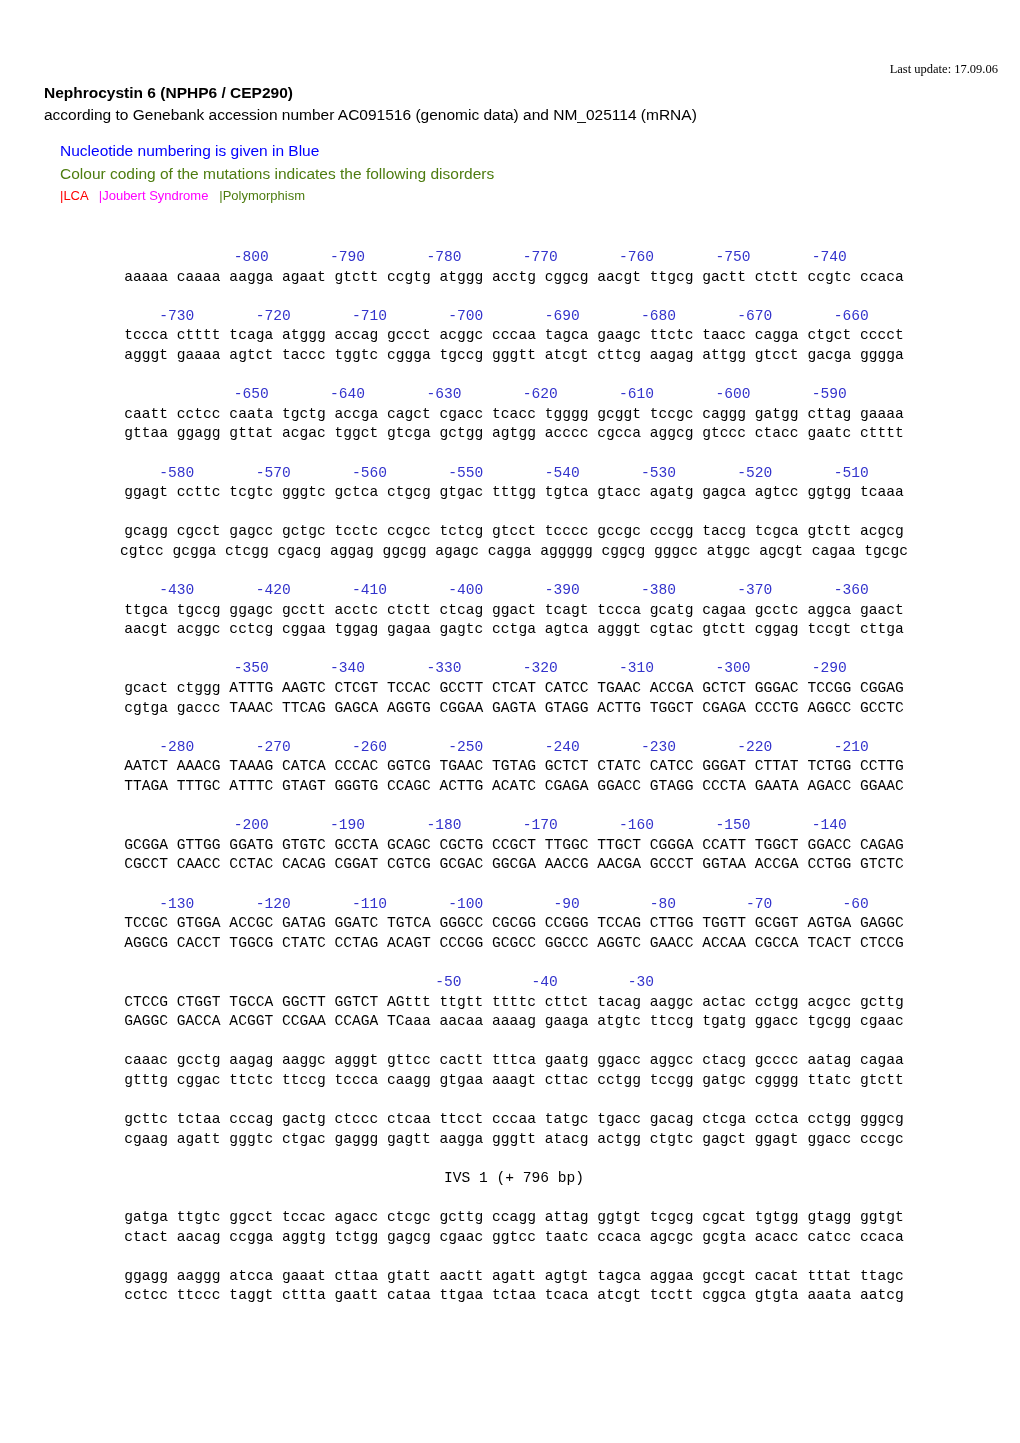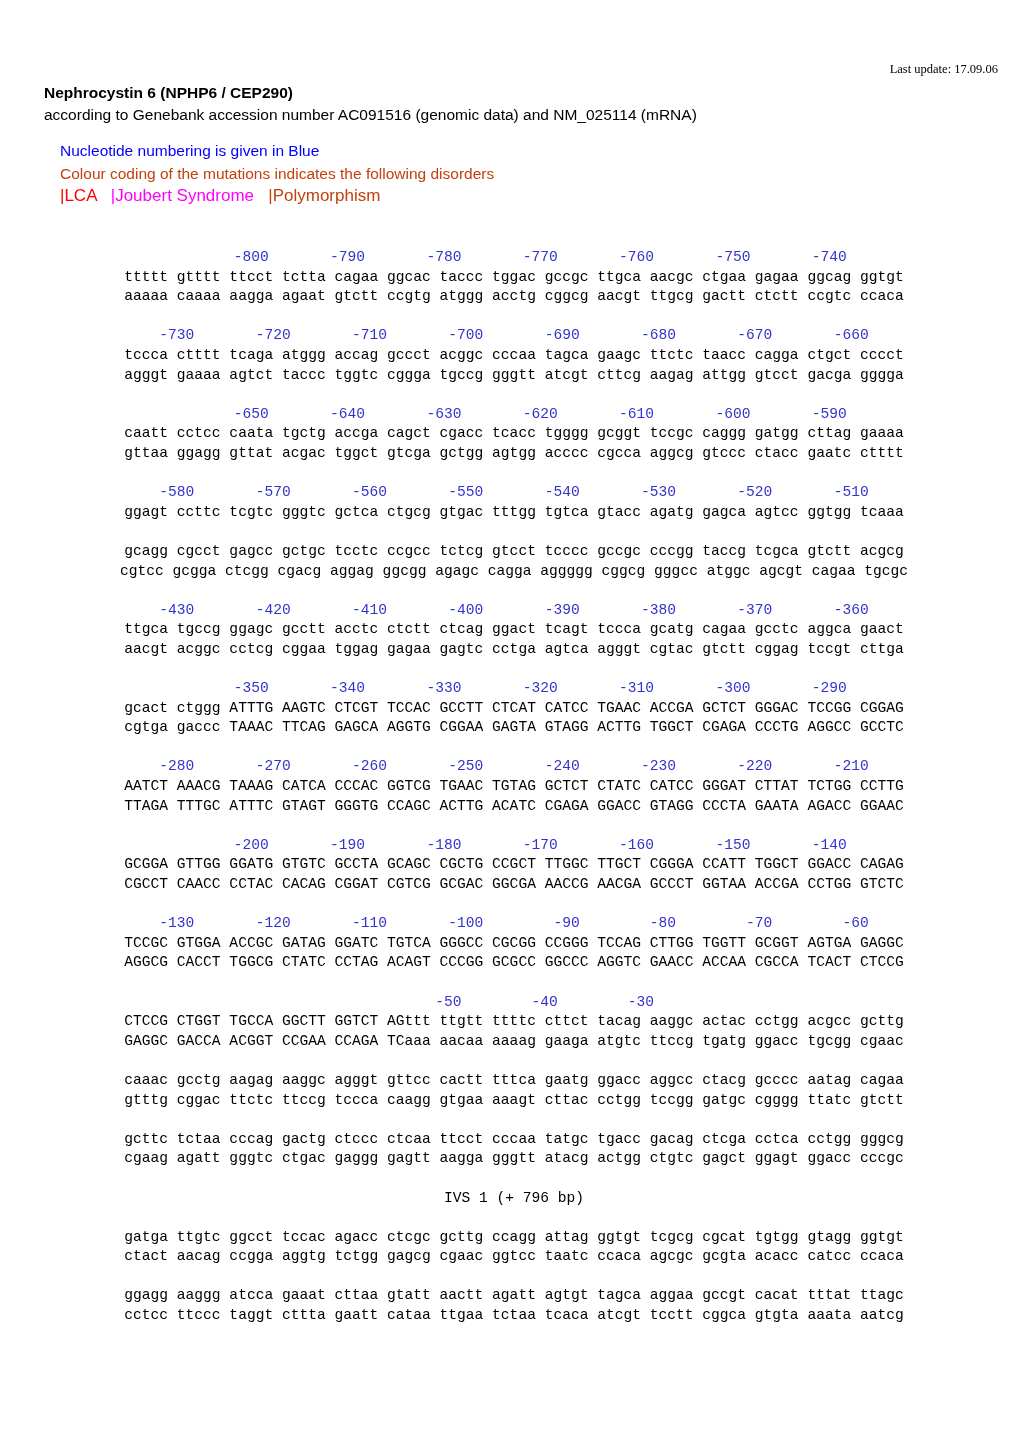--- a/index.html
+++ b/index.html
@@ -56,26 +56,26 @@
     width: 930px;
     margin-left: 16px;
   }
   .legend-line {
     font-size: 15.5px;
     line-height: 22.5px;
     white-space: pre;
   }
   .c-blue { color: #0000ff; }
   .c-green { color: #00cc00; }
-  .c-black { color: #c2410c; }
+  .c-black { color: #4d7c0f; }
   .c-red { color: #ff0000; }
   .c-magenta { color: #ff00ff; }
 
   .legend-key {
-    font-size: 17px;
+    font-size: 13px;
     line-height: 22.5px;
     white-space: pre;
   }
 
   .seq-area {
     position: absolute;
     left: 34px;
     top: 248px;
     width: 960px;
     text-align: center;
@@ -120,21 +120,20 @@
   <div class="legend-block">
     <div class="legend-line c-blue">Nucleotide numbering is given in Blue</div>
     <div class="legend-line c-black">Colour coding of the mutations indicates the following disorders</div>
     <div class="legend-key"><span class="c-red">|LCA</span><span>   </span><span class="c-magenta">|Joubert Syndrome</span><span>   </span><span class="c-black">|Polymorphism</span></div>
   </div>
 
   <div class="seq-area">
 
     <div class="block">
       <div class="seq-line num">      -800       -790       -780       -770       -760       -750       -740</div>
-      <div class="seq-line">ttttt gtttt ttcct tctta cagaa ggcac taccc tggac gccgc ttgca aacgc ctgaa gagaa ggcag ggtgt</div>
       <div class="seq-line">aaaaa caaaa aagga agaat gtctt ccgtg atggg acctg cggcg aacgt ttgcg gactt ctctt ccgtc ccaca</div>
       <div class="seq-gap"></div>
     </div>
 
     <div class="block">
       <div class="seq-line num">-730       -720       -710       -700       -690       -680       -670       -660</div>
       <div class="seq-line">tccca ctttt tcaga atggg accag gccct acggc cccaa tagca gaagc ttctc taacc cagga ctgct cccct</div>
       <div class="seq-line">agggt gaaaa agtct taccc tggtc cggga tgccg gggtt atcgt cttcg aagag attgg gtcct gacga gggga</div>
       <div class="seq-gap"></div>
     </div>

